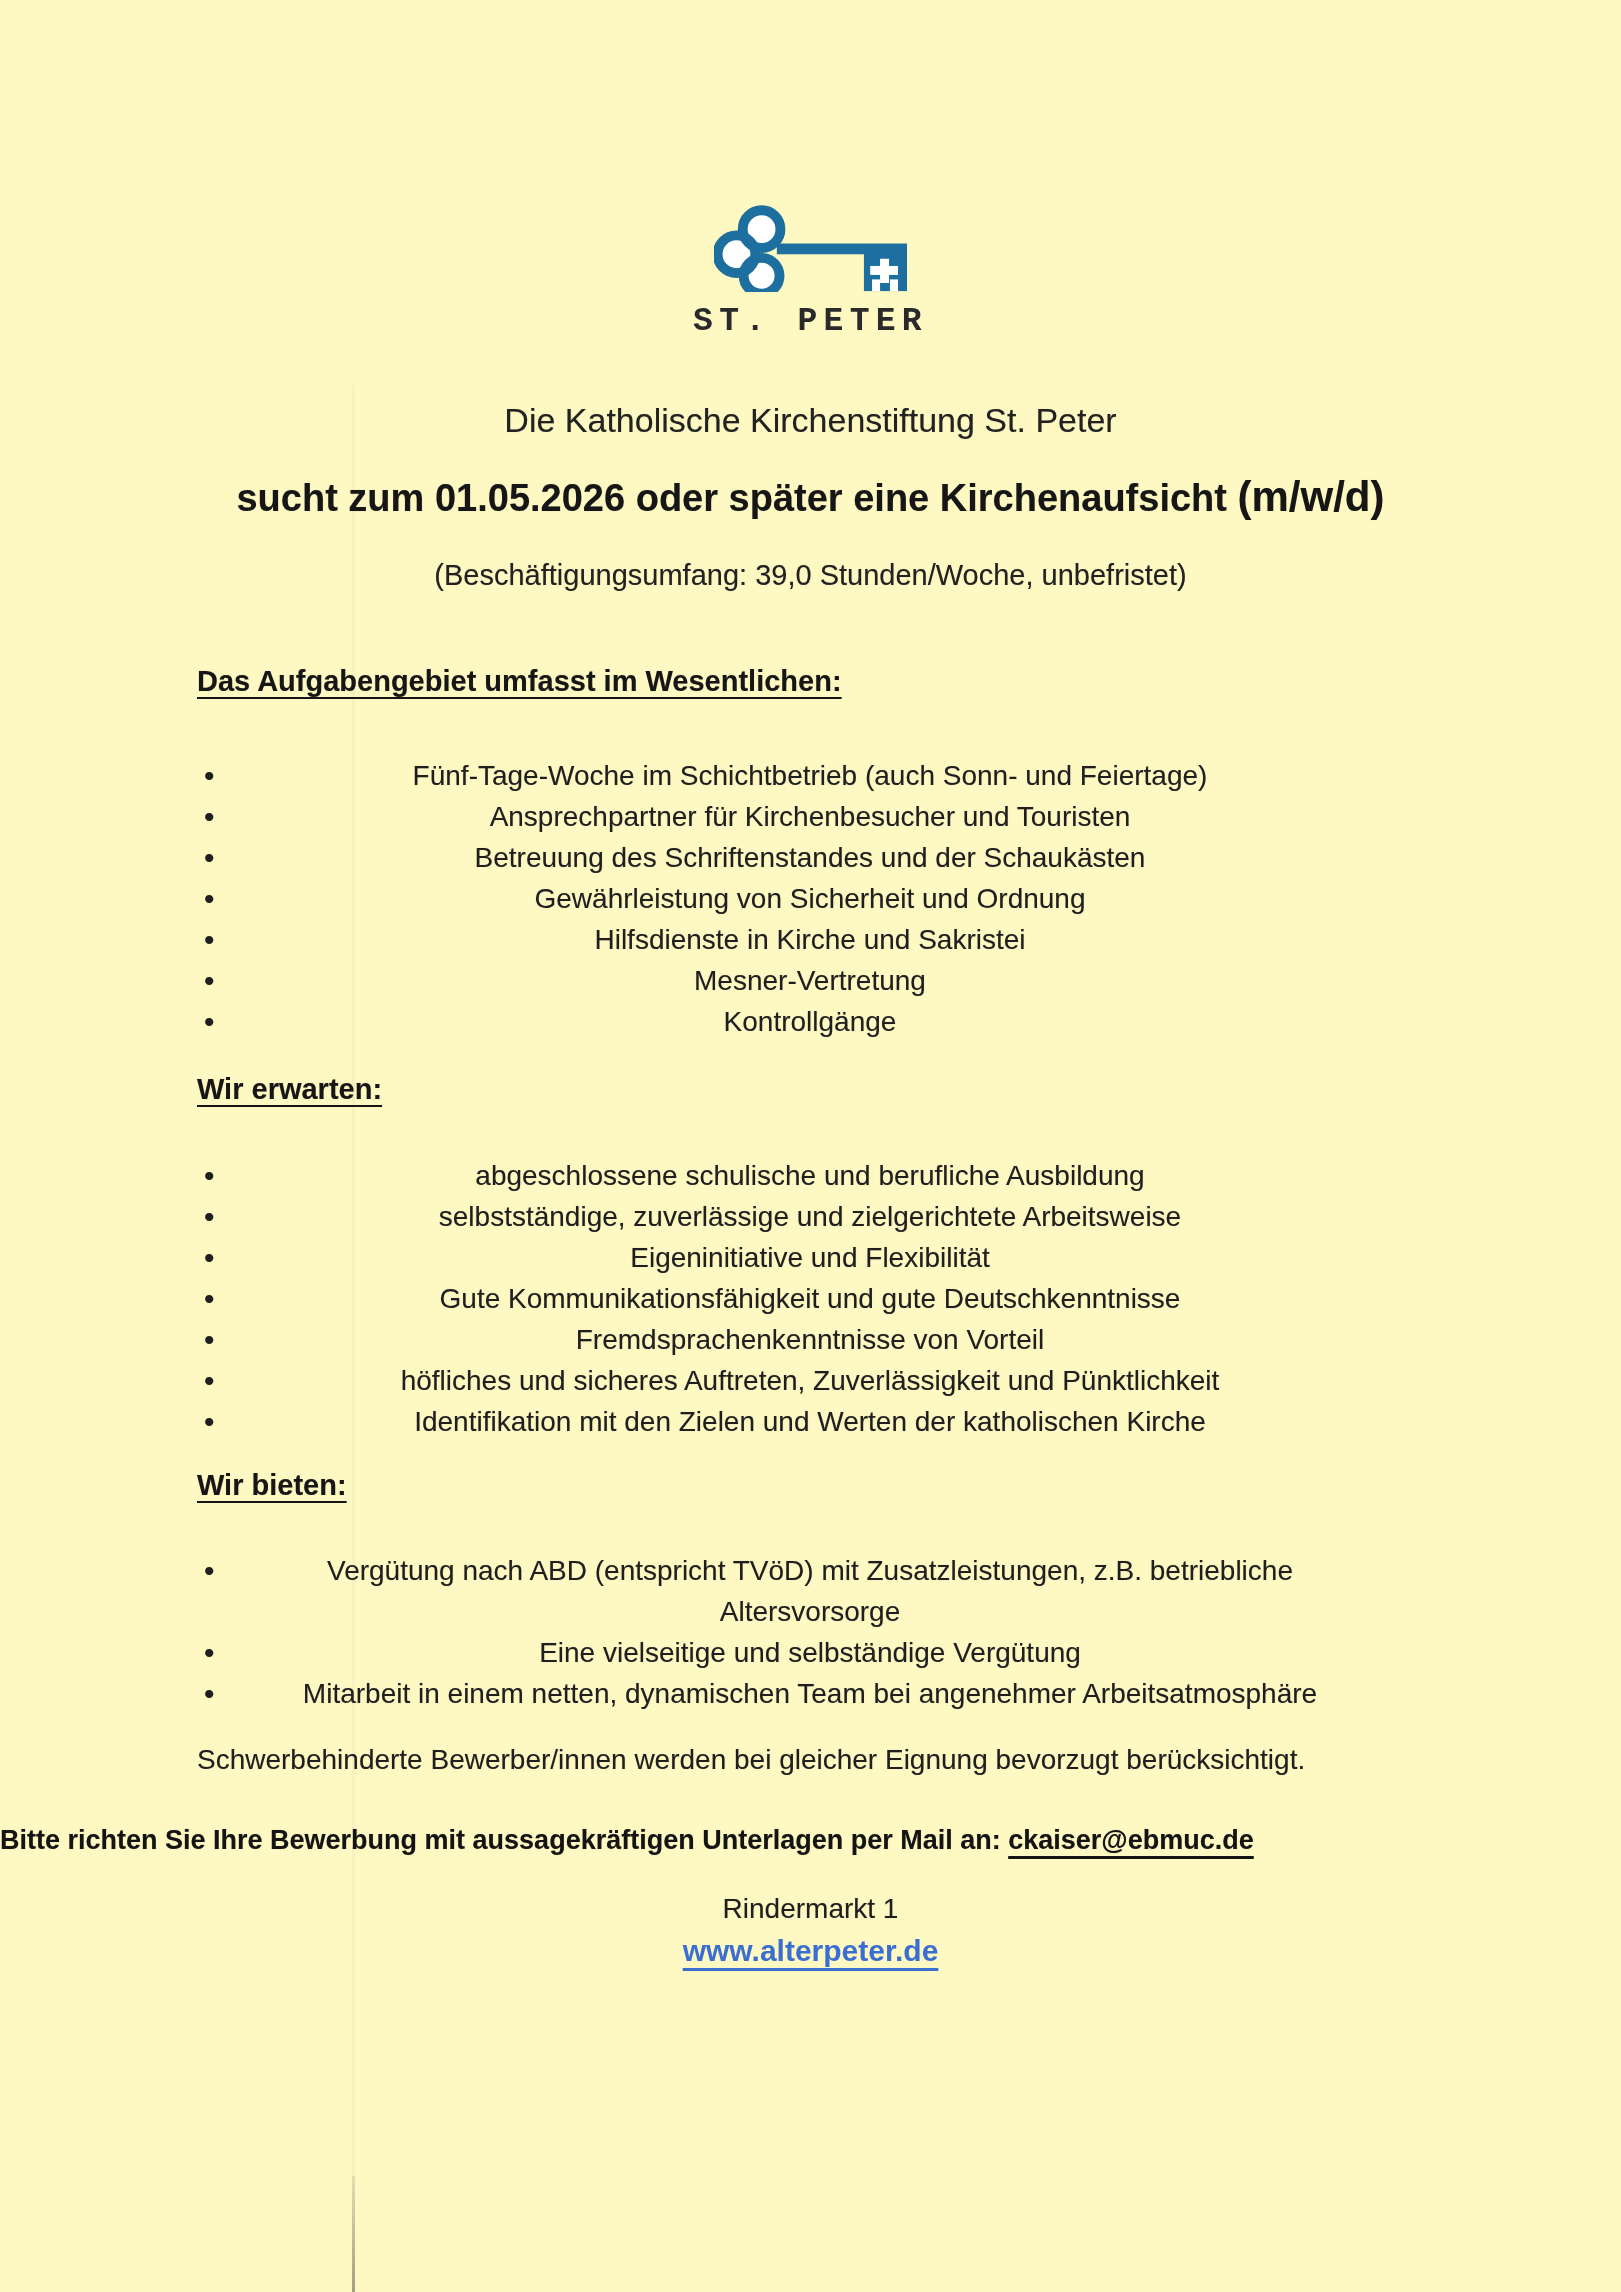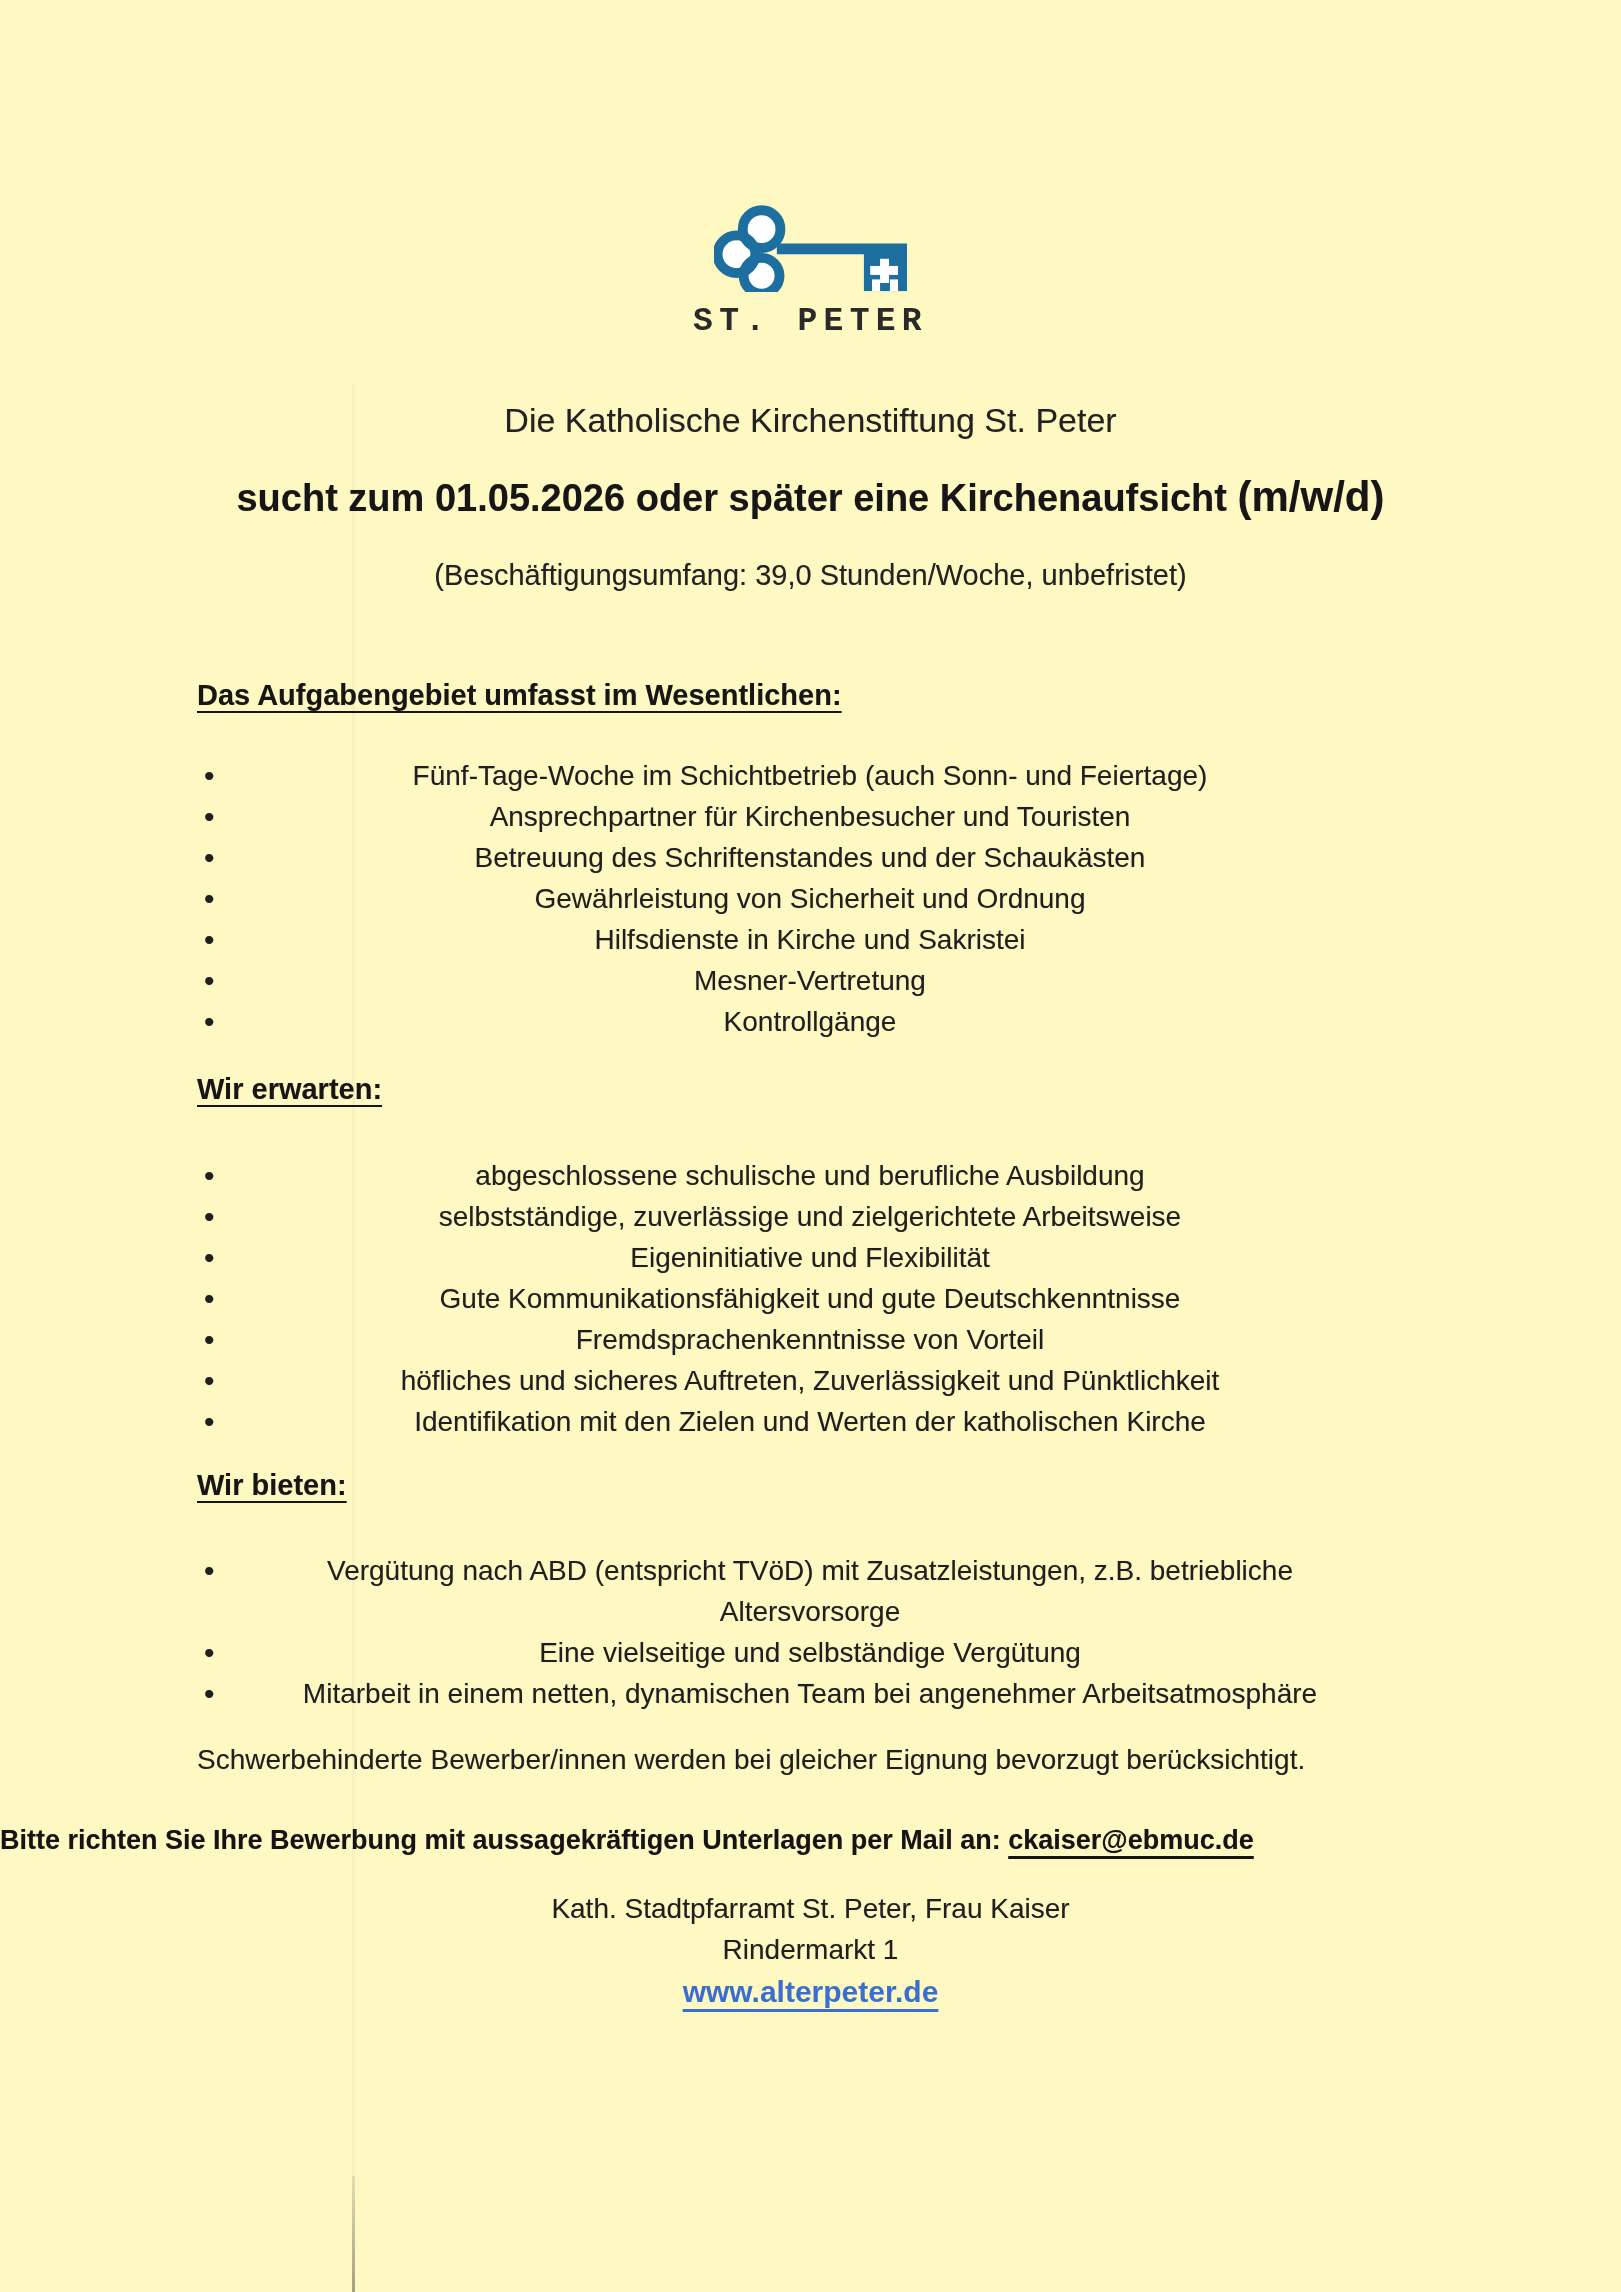--- a/index.html
+++ b/index.html
@@ -49,21 +49,21 @@
   }
   .section-heading{
     position:absolute;left:197px;
     font-size:29px;font-weight:700;color:#161616;
   }
   .section-heading .u{
     text-decoration:underline;
     text-decoration-thickness:2.2px;
     text-underline-offset:6.3px;
   }
-  .h-tasks{top:679px;}
+  .h-tasks{top:665px;}
   .h-expect{top:1073px;}
   .h-offer{top:1469px;}
   ul.bullets{
     position:absolute;left:199px;right:107px;
     margin:0;padding:0 0 0 47px;list-style:none;
     font-size:28px;line-height:41px;color:#1f1f1f;text-align:center;
   }
   ul.bullets li{position:relative;max-width:1128px;}
   ul.bullets li::before{
     content:"\2022";
@@ -180,19 +180,18 @@
   </ul>
 
   <div class="para">Schwerbehinderte Bewerber/innen werden bei gleicher Eignung bevorzugt berücksichtigt.</div>
 
   <div class="apply-line">
     <span>Bitte richten Sie Ihre Bewerbung mit aussagekräftigen Unterlagen per Mail an:</span>
     <a class="email">ckaiser@ebmuc.de</a>
   </div>
 
   <div class="address">
-    <div>Kath. Stadtpfarramt St. Peter, Frau Kaiser</div>
     <div>Rindermarkt 1</div>
     <a class="website">www.alterpeter.de</a>
   </div>
 
 </div>
 
 
 </body></html>

